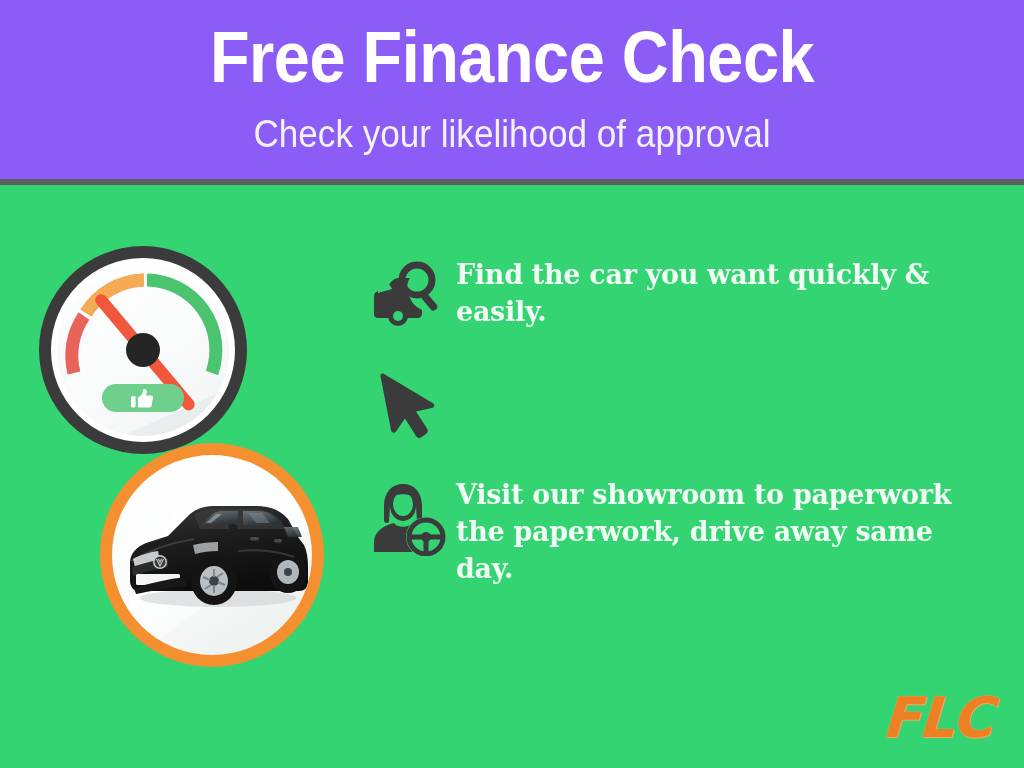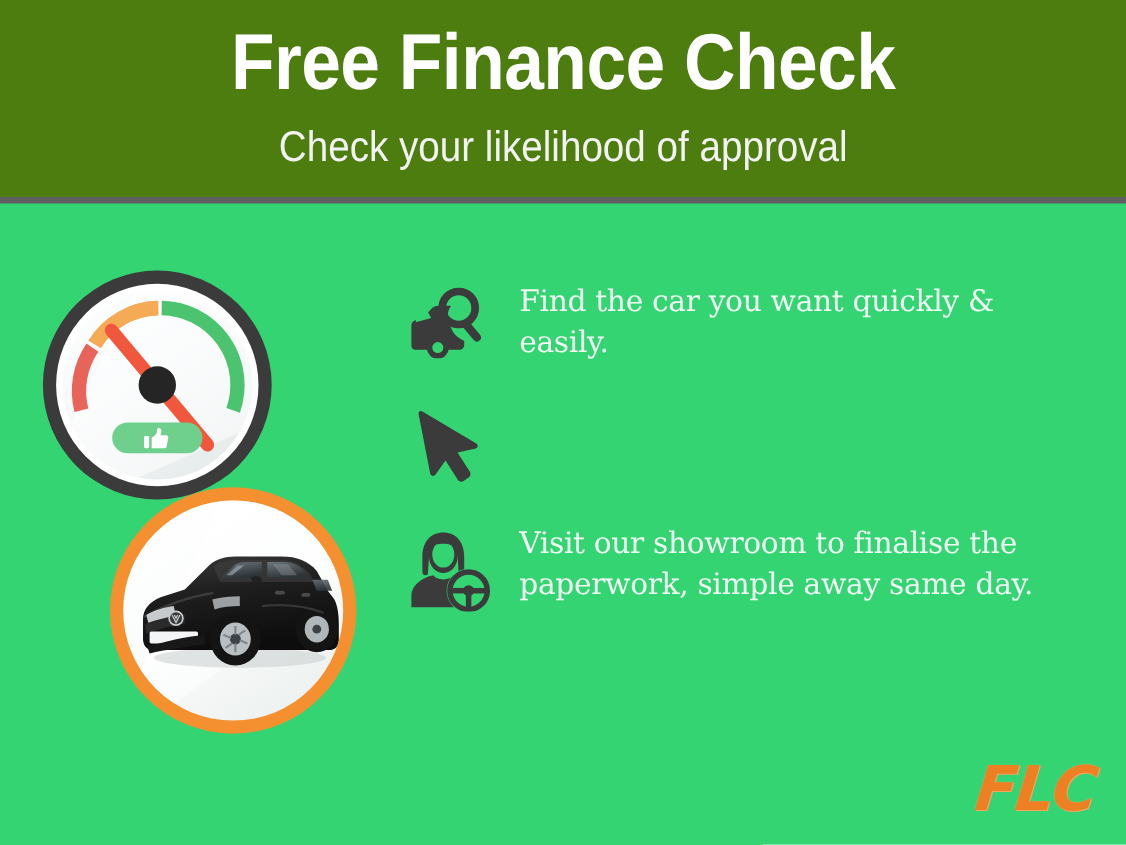--- a/index.html
+++ b/index.html
@@ -16,21 +16,21 @@
     font-family: "Liberation Sans", sans-serif;
     -webkit-font-smoothing: antialiased;
   }
 
   
   #header {
     position: absolute;
     left: 0; top: 0;
     width: 1024px;
     height: 179px;
-    background: #4d7c0f;
+    background: #8b5cf6;
     text-align: center;
   }
   #header-underline {
     position: absolute;
     left: 0; top: 179px;
     width: 1024px;
     height: 6px;
     background: #5e5e5e;
   }
   #title {
@@ -95,27 +95,26 @@
     height: 84px;
     display: flex;
     align-items: flex-start;
     justify-content: center;
     padding-top: 4px;
     box-sizing: border-box;
   }
   .bullet-text {
     flex: 1 1 auto;
     font-family: "DejaVu Serif", "Liberation Serif", serif;
-    font-weight: normal;
+    font-weight: bold;
     font-size: 27px;
     line-height: 37px;
     color: #f0fbf3;
     letter-spacing: -0.3px;
     max-width: 512px;
-    margin-left: 16px;
   }
 
   
   #logo {
     position: absolute;
     right: 28px; bottom: 22px;
     font-family: "DejaVu Sans", sans-serif;
     font-weight: bold;
     font-style: italic;
     font-size: 56px;
@@ -315,19 +314,19 @@
                    C52 45 62 52 62 62 L62 72 Z"></path>
 
           <circle cx="56" cy="57" r="20" fill="#34d473"></circle>
           <circle cx="56" cy="57" r="17" fill="none" stroke="#3b3b3b" stroke-width="5"></circle>
           <circle cx="56" cy="57" r="5" fill="#3b3b3b"></circle>
           <rect x="41" y="54.5" width="12" height="5" fill="#3b3b3b"></rect>
           <rect x="59" y="54.5" width="12" height="5" fill="#3b3b3b"></rect>
           <rect x="53.5" y="60" width="5" height="12" fill="#3b3b3b"></rect>
         </svg>
       </span>
-      <span class="bullet-text">Visit our showroom to finalise the paperwork, simple away same day.</span>
+      <span class="bullet-text">Visit our showroom to paperwork the paperwork, drive away same day.</span>
     </div>
   </div>
 
   <div id="logo">FLC</div>
 
 </div>
 
 </body></html>

